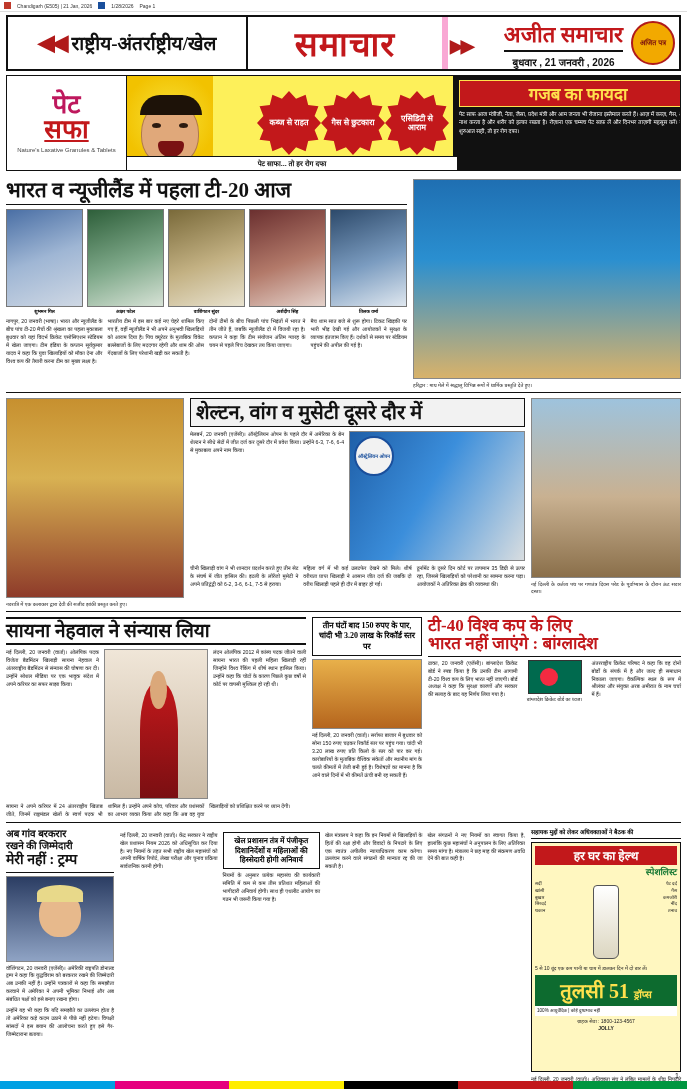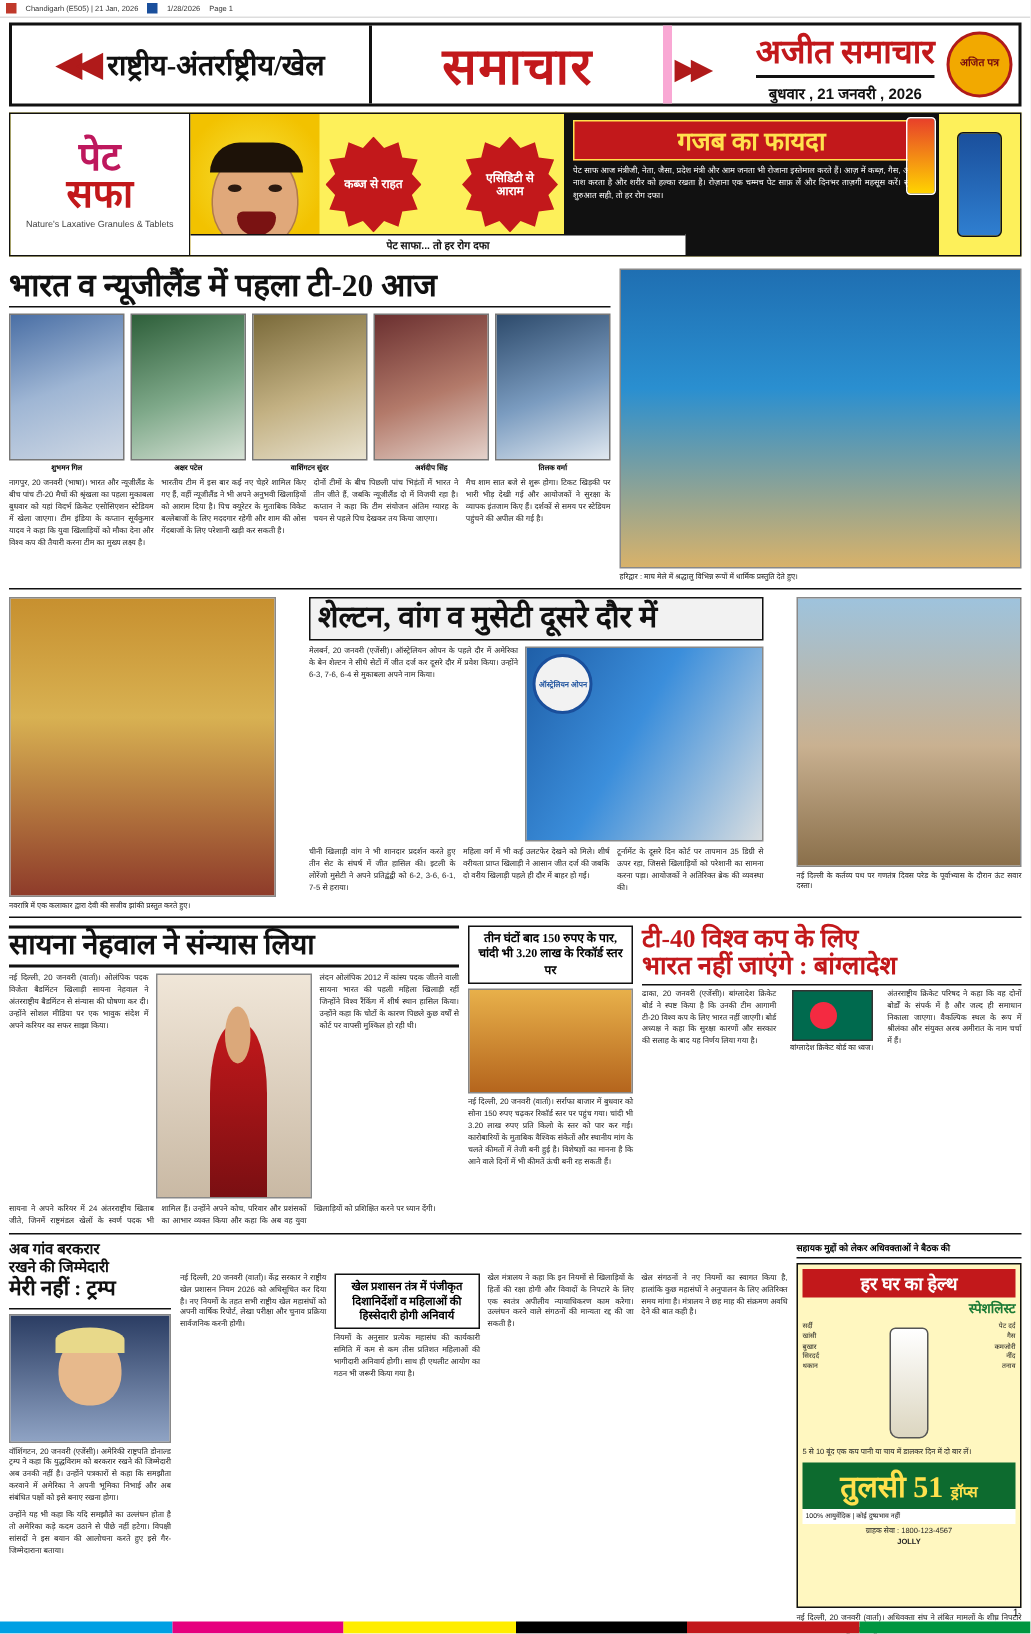--- a/index.html
+++ b/index.html
@@ -90,38 +90,38 @@
     position:relative;
     overflow:hidden;
   }
   .ad-petsafa {
     flex:0 0 120px;
     background:#ffffff;
     display:flex;flex-direction:column;align-items:center;justify-content:center;
     border-right:1px solid #111;
   }
   .ad-petsafa .ps1 { font-family:"Liberation Serif",serif; font-size:26px; font-weight:bold; color:#be185d; line-height:0.95;}
-  .ad-petsafa .ps2 { font-family:"Liberation Serif",serif; font-size:26px; font-weight:bold; color:#c2181b; line-height:0.95;}
+  .ad-petsafa .ps2 { font-family:"Liberation Serif",serif; font-size:26px; font-weight:bold; color:#c2181b; line-height:0.95;text-decoration:underline;}
   .ad-petsafa .ps3 { font-size:6px; color:#444; margin-top:4px;}
   .ad-face {
     flex:0 0 86px;
     background: radial-gradient(circle at 50% 45%, #f7e23c 0%, #f2c200 70%);
     display:flex;align-items:flex-end;justify-content:center;
     position:relative;
   }
   .face-oval {
     width:58px;height:66px;border-radius:50% 50% 45% 45%;
     background:#e0a87a; margin-bottom:4px; position:relative;
     border:1px solid #b07a4a;
   }
   .face-oval .eye { position:absolute; width:9px;height:5px;background:#2b1a10; border-radius:50%; top:22px;}
   .face-oval .eye.l{left:10px;} .face-oval .eye.r{right:10px;}
   .face-oval .mouth{position:absolute;left:16px;top:40px;width:26px;height:16px;background:#7a1212;border-radius:4px 4px 12px 12px;}
   .face-oval .hair{position:absolute;left:-2px;top:-6px;width:62px;height:20px;background:#1d1208;border-radius:30px 30px 0 0;}
-  .ad-bursts { flex:1; display:flex; align-items:center; justify-content:space-between; padding:0 4px;}
+  .ad-bursts { flex:1; display:flex; align-items:center; justify-content:space-between; padding:0 4px;margin-left:40px;}
   .burst {
     width:64px;height:64px;
     background:#c2181b;
     color:#fff; font-size:8px; font-weight:bold; text-align:center;
     display:flex;align-items:center;justify-content:center;
     clip-path: polygon(50% 0%,61% 12%,76% 6%,80% 22%,96% 24%,90% 39%,100% 50%,90% 61%,96% 76%,80% 78%,76% 94%,61% 88%,50% 100%,39% 88%,24% 94%,20% 78%,4% 76%,10% 61%,0% 50%,10% 39%,4% 24%,20% 22%,24% 6%,39% 12%);
     line-height:1.15; padding:8px;
   }
   .ad-gajab {
     flex:0 0 250px;
@@ -175,21 +175,21 @@
   .sec1-cols { display:flex; gap:5px; margin-top:4px;}
   .sec1-cols .c { flex:1; }
   
   .pimg.a { background:linear-gradient(160deg,#4a6fa5 0%,#9fb6d4 50%,#cfd8e4 100%); }
   .pimg.b { background:linear-gradient(160deg,#2e5f3a 0%,#7fa98a 55%,#d7e2d6 100%); }
   .pimg.c { background:linear-gradient(160deg,#7a6a3a 0%,#c3b183 55%,#e8e2cf 100%); }
   .pimg.d { background:linear-gradient(160deg,#6b3030 0%,#b37a6a 55%,#e4d2cb 100%); }
   .pimg.e { background:linear-gradient(160deg,#2d4a6b 0%,#7b9cc0 55%,#dfe7ef 100%); }
   .bigphoto1 { height:200px; background:linear-gradient(#1f6fb2 0%,#2a8fd0 40%,#d8b26a 100%); }
   
-  .sec2 { display:flex; gap:22px; margin-top:5px; }
+  .sec2 { display:flex; gap:6px; margin-top:5px; }
   .sec2 .left { flex:0 0 178px; }
   .sec2 .mid { flex:1 1 auto; }
   .sec2 .right { flex:0 0 150px; }
   .devi { height:200px; background:linear-gradient(#c7902f 0%, #d8b152 40%, #8e3b2a 100%); }
   .tennis { height:130px; background:linear-gradient(120deg,#1f5fa8 0%,#3b8edb 45%,#d8dde0 100%); }
   .camel { height:180px; background:linear-gradient(#9ec3dd 0%,#c9b191 55%,#8a6f4a 100%); }
   .aus-open-badge {
     width:40px;height:40px;border-radius:50%;background:#f2f2f2;border:2px solid #1a4f9c;
     font-size:5px;color:#1a4f9c;display:flex;align-items:center;justify-content:center;text-align:center;font-weight:bold;
     position:absolute; left:4px; top:4px;
@@ -273,20 +273,21 @@
     <div class="ad-face">
       <div class="face-oval">
         <span class="hair"></span>
         <span class="eye l"></span>
         <span class="eye r"></span>
         <span class="mouth"></span>
       </div>
     </div>
     <div class="ad-bursts">
       <div class="burst">कब्ज से राहत</div>
+      <div class="burst">गैस से छुटकारा</div>
       <div class="burst">एसिडिटी से आराम</div>
     </div>
     <div class="ad-gajab">
       <div class="gajab-title">गजब का फायदा</div>
       <div class="gajab-body">पेट साफ आज मंत्रीजी, नेता, जैसा, प्रदेश मंत्री और आम जनता भी रोजाना इस्तेमाल करते हैं। आज़ में कब्ज़, गैस, अपच का नाश करता है और शरीर को हल्का रखता है। रोज़ाना एक चम्मच पेट साफ़ लें और दिनभर ताज़गी महसूस करें। सुबह की शुरुआत सही, तो हर रोग दफा।</div>
       <div class="gajab-can"></div>
     </div>
     <div class="ad-rightcan">
       <div class="can-img"></div>
     </div>
@@ -416,21 +417,21 @@
         <div class="rule"></div>
         <div class="photo trump">
           <span class="head"></span>
           <span class="hair"></span>
         </div>
         <div class="body-text" style="margin-top:3px">वॉशिंगटन, 20 जनवरी (एजेंसी)। अमेरिकी राष्ट्रपति डोनाल्ड ट्रम्प ने कहा कि युद्धविराम को बरकरार रखने की जिम्मेदारी अब उनकी नहीं है। उन्होंने पत्रकारों से कहा कि समझौता करवाने में अमेरिका ने अपनी भूमिका निभाई और अब संबंधित पक्षों को इसे बनाए रखना होगा।</div>
         <div class="body-text" style="margin-top:3px">उन्होंने यह भी कहा कि यदि समझौते का उल्लंघन होता है तो अमेरिका कड़े कदम उठाने से पीछे नहीं हटेगा। विपक्षी सांसदों ने इस बयान की आलोचना करते हुए इसे गैर-जिम्मेदाराना बताया।</div>
       </div>
 
       <div class="c2">
-        <div class="cols" style="margin-top:21px">
+        <div class="cols" style="margin-top:4px">
           <div class="body-text" style="flex:1">नई दिल्ली, 20 जनवरी (वार्ता)। केंद्र सरकार ने राष्ट्रीय खेल प्रशासन नियम 2026 को अधिसूचित कर दिया है। नए नियमों के तहत सभी राष्ट्रीय खेल महासंघों को अपनी वार्षिक रिपोर्ट, लेखा परीक्षा और चुनाव प्रक्रिया सार्वजनिक करनी होगी।</div>
           <div style="flex:1">
             <div class="boxhl" style="font-size:7.5px">खेल प्रशासन तंत्र में पंजीकृत दिशानिर्देशों व महिलाओं की हिस्सेदारी होगी अनिवार्य</div>
             <div class="body-text" style="margin-top:3px">नियमों के अनुसार प्रत्येक महासंघ की कार्यकारी समिति में कम से कम तीस प्रतिशत महिलाओं की भागीदारी अनिवार्य होगी। साथ ही एथलीट आयोग का गठन भी जरूरी किया गया है।</div>
           </div>
           <div class="body-text" style="flex:1">खेल मंत्रालय ने कहा कि इन नियमों से खिलाड़ियों के हितों की रक्षा होगी और विवादों के निपटारे के लिए एक स्वतंत्र अपीलीय न्यायाधिकरण काम करेगा। उल्लंघन करने वाले संगठनों की मान्यता रद्द की जा सकती है।</div>
           <div class="body-text" style="flex:1">खेल संगठनों ने नए नियमों का स्वागत किया है, हालांकि कुछ महासंघों ने अनुपालन के लिए अतिरिक्त समय मांगा है। मंत्रालय ने छह माह की संक्रमण अवधि देने की बात कही है।</div>
         </div>
       </div>
 

